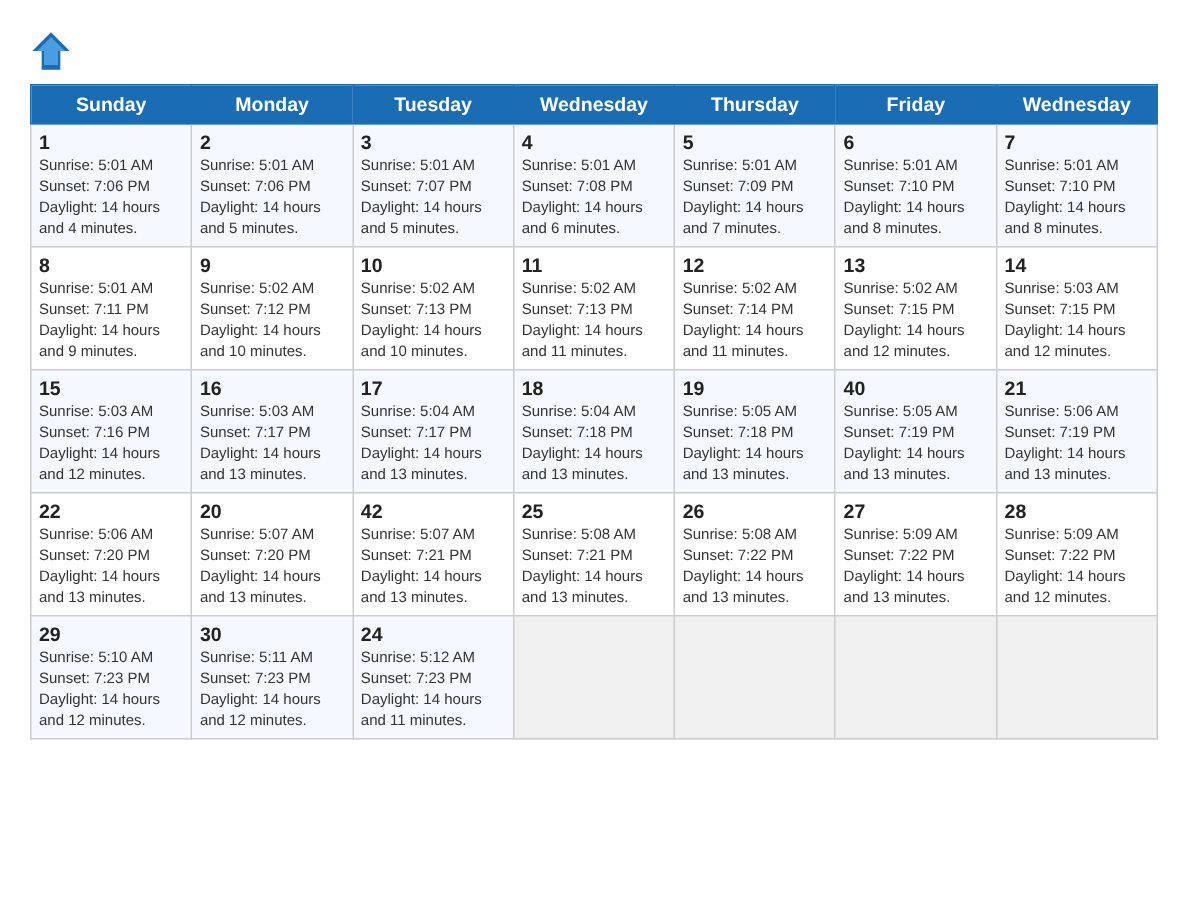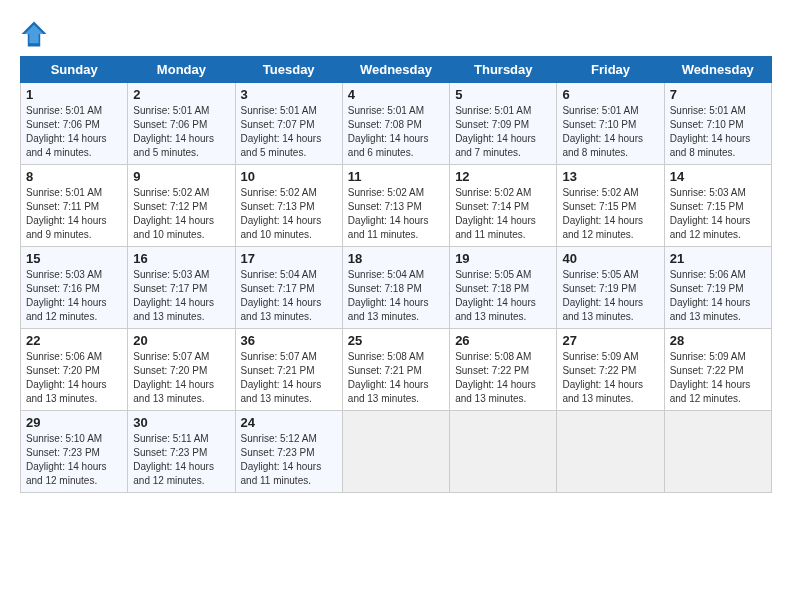--- a/index.html
+++ b/index.html
@@ -316,21 +316,21 @@
       </td>
           <td>
         <span class="day-num">20</span>
         <div class="day-info">
           Sunrise: 5:07 AM<br>
           Sunset: 7:20 PM<br>
           Daylight: 14 hours and 13 minutes.
         </div>
       </td>
           <td>
-        <span class="day-num">36</span>
+        <span class="day-num">42</span>
         <div class="day-info">
           Sunrise: 5:07 AM<br>
           Sunset: 7:21 PM<br>
           Daylight: 14 hours and 13 minutes.
         </div>
       </td>
           <td>
         <span class="day-num">25</span>
         <div class="day-info">
           Sunrise: 5:08 AM<br>

